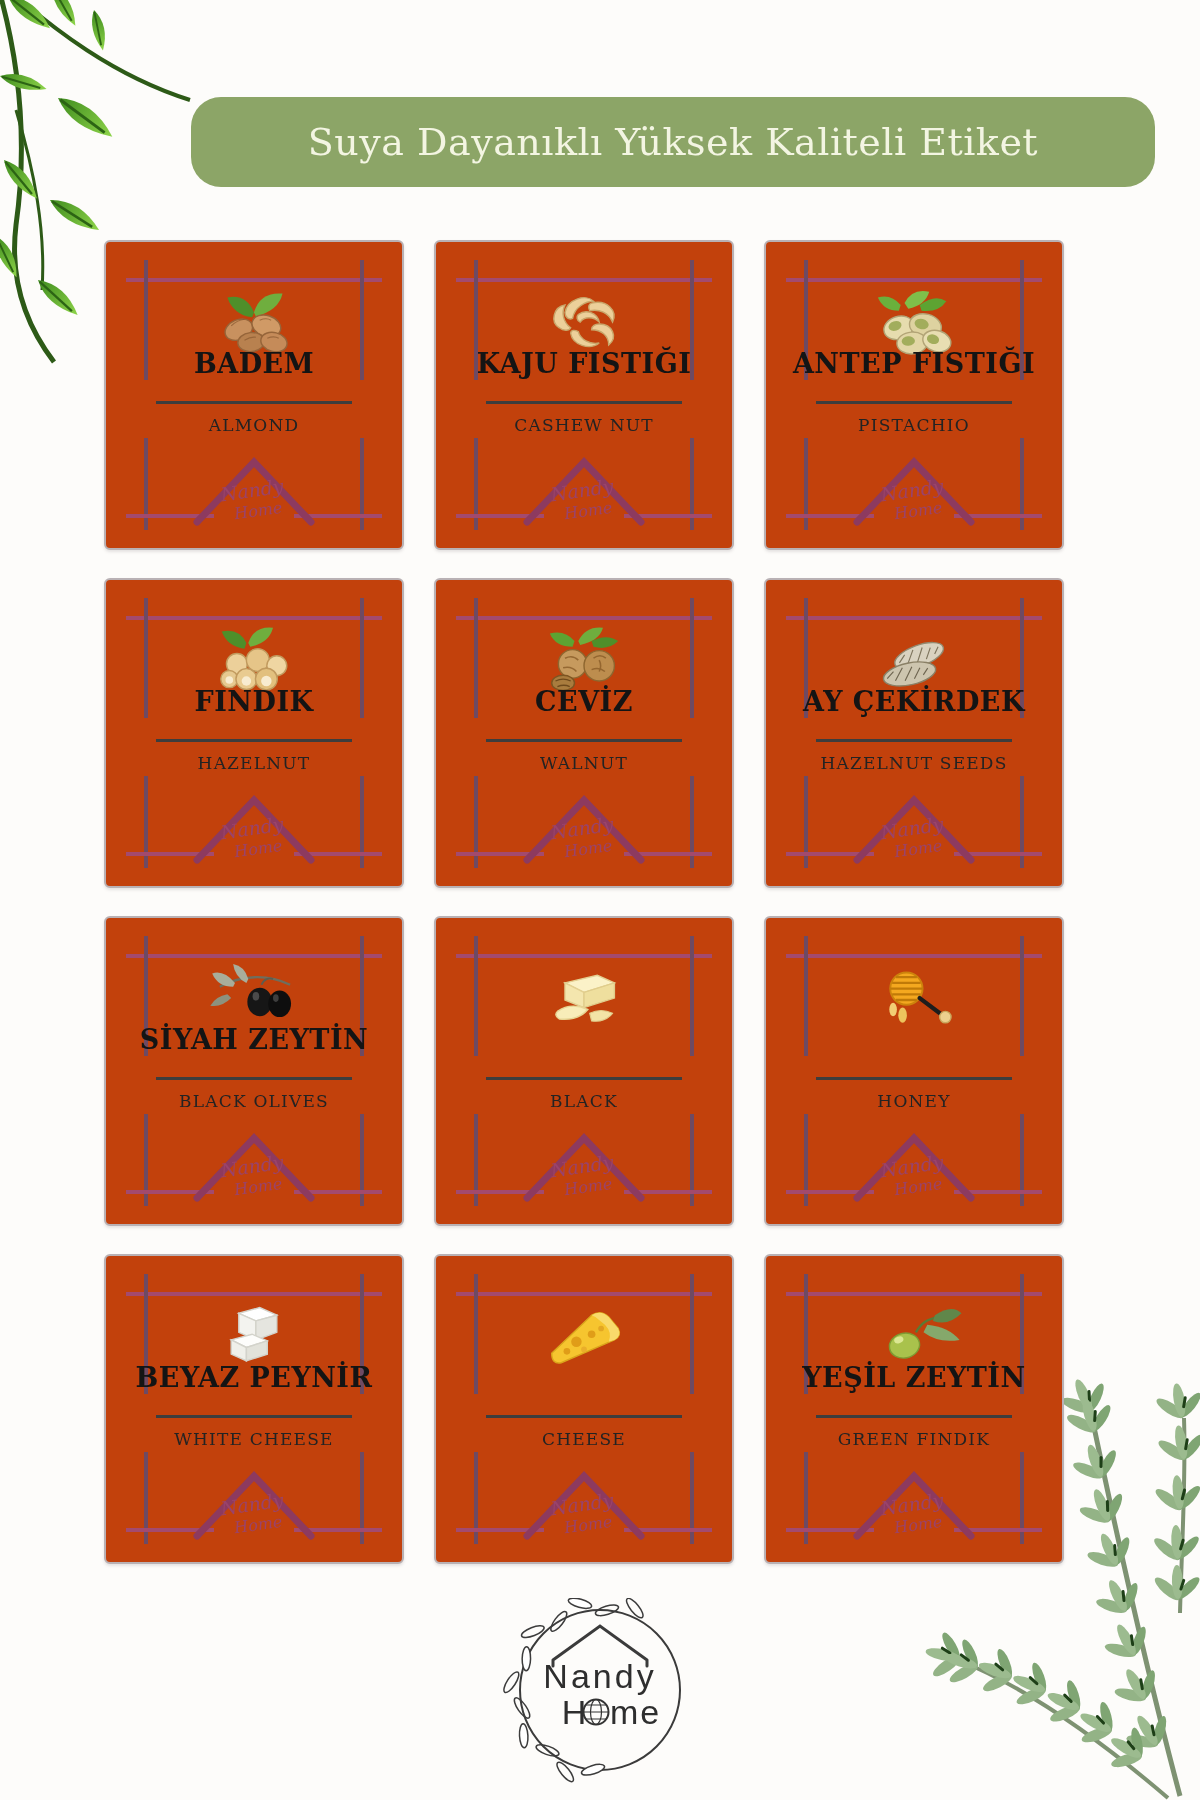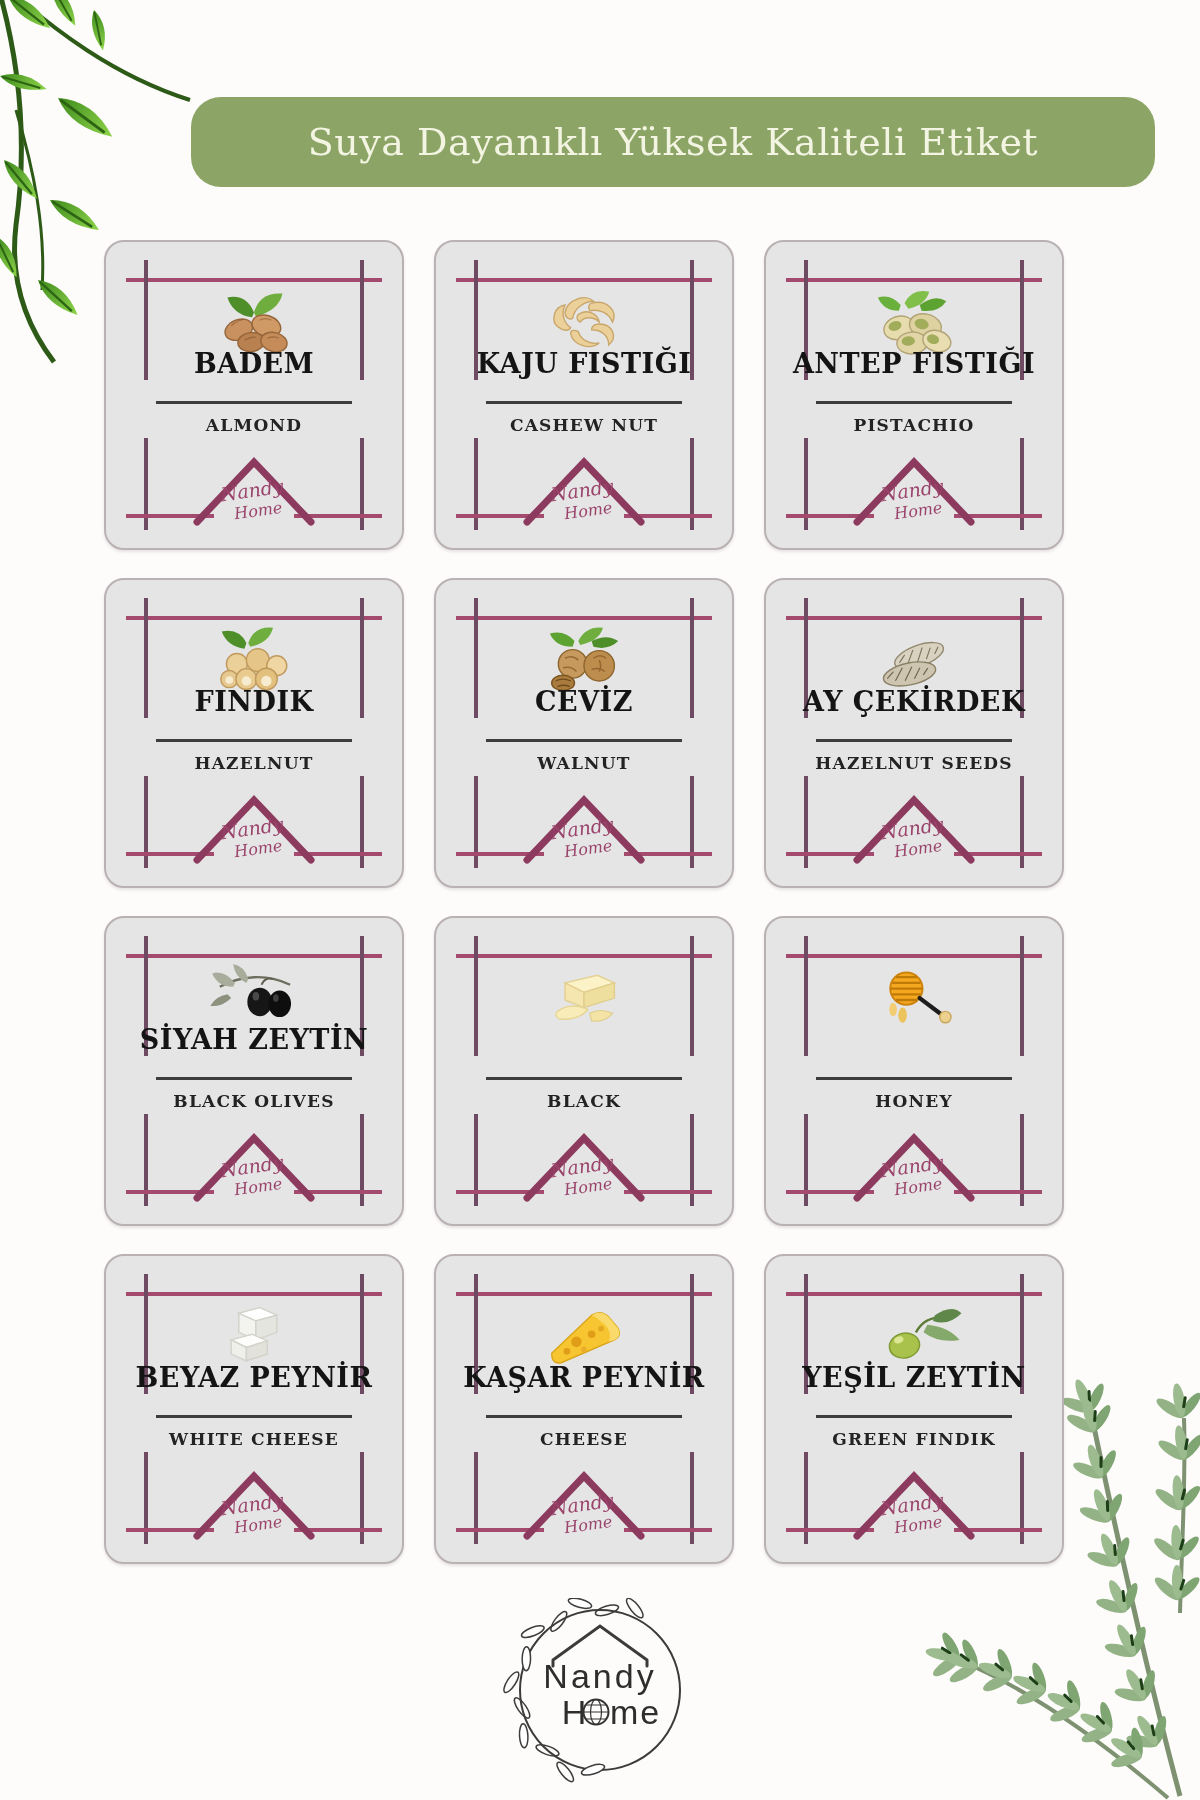--- a/index.html
+++ b/index.html
@@ -16,42 +16,42 @@
   .banner-text{
     font-size:38px;color:#f3f5e2;letter-spacing:.5px;white-space:nowrap;
   }
   
   .grid{
     position:absolute;left:104px;top:240px;width:960px;
     display:grid;grid-template-columns:300px 300px 300px;
     column-gap:30px;row-gap:28px;grid-auto-rows:310px;
   }
   .card{
-    position:relative;background:#e5e5e5;
-    border:2px solid #b9b1b4;border-radius:20px;
+    position:relative;background:#c2410c;
+    border:2px solid #b9b1b4;border-radius:6px;
     box-shadow:0 2px 3px rgba(120,110,115,.18);
   }
   .card .h{position:absolute;height:4px;background:var(--pink,#a34a6e);}
   .card .v{position:absolute;width:4px;background:var(--purple,#6e4a63);}
   .h-top{left:20px;right:20px;top:36px;}
   .v-tl{left:38px;top:18px;height:120px;}
   .v-tr{right:38px;top:18px;height:120px;}
   .v-bl{left:38px;top:196px;height:92px;}
   .v-br{right:38px;top:196px;height:92px;}
   .h-bl{left:20px;top:272px;width:88px;background:var(--roof,#8d3a5f);}
   .h-br{right:20px;top:272px;width:88px;background:var(--roof,#8d3a5f);}
   .icon-wrap{position:absolute;top:44px;left:0;right:0;display:flex;justify-content:center;}
   .turkish{
     position:absolute;top:106px;left:8px;right:8px;text-align:center;
     font-weight:bold;font-size:27px;color:#141414;letter-spacing:.5px;white-space:nowrap;
   }
   .divider{position:absolute;top:159px;left:50px;right:50px;height:3px;background:#3d3d3d;}
   .english{
     position:absolute;top:173px;left:6px;right:6px;text-align:center;
-    font-weight:bold;font-size:17px;color:#232323;letter-spacing:1.2px;white-space:nowrap;
+    font-weight:normal;font-size:17px;color:#232323;letter-spacing:1.2px;white-space:nowrap;
   }
   .rooflogo{position:absolute;left:50%;transform:translateX(-50%);top:208px;}
   .rooflogo text{
     font-family:"DejaVu Serif",serif;font-style:italic;
     fill:#9a436b;text-anchor:middle;
   }
   .rl1{font-size:19px;}
   .rl2{font-size:16px;}
   
   .footer-logo{position:absolute;left:0;right:0;top:1598px;display:flex;justify-content:center;}
@@ -580,21 +580,20 @@
         <svg viewBox="0 0 100 80" width="96" height="76">
           <path d="M16,56 L58,16 Q68,10 76,18 L86,30 Q90,38 82,42 L26,66 Q16,68 16,56 Z" fill="#f6c52f" stroke="#daa51b" stroke-width="1.5"></path>
           <path d="M58,16 Q68,10 76,18 L86,30 Q90,38 82,42 L76,44 Q80,34 72,26 L62,18 Z" fill="#f9da6b"></path>
           <circle cx="42" cy="44" r="5.5" fill="#e09d18"></circle>
           <circle cx="58" cy="36" r="4" fill="#e09d18"></circle>
           <circle cx="68" cy="30" r="3" fill="#e3a723"></circle>
           <circle cx="32" cy="54" r="3.5" fill="#e09d18"></circle>
           <circle cx="50" cy="52" r="3" fill="#eaae2a"></circle>
         </svg>
       </div>
-    <div class="turkish">KAŞAR PEYNİR</div>
     <div class="divider"></div>
     <div class="english">CHEESE</div>
     <div class="v v-bl"></div>
     <div class="v v-br"></div>
     <div class="h h-bl"></div>
     <div class="h h-br"></div>
     <svg class="rooflogo" width="130" height="78" viewBox="0 0 130 78">
       <path d="M8,72 L65,12 L122,72" fill="none" stroke="#8d3a5f" stroke-width="7" stroke-linecap="round"></path>
       <text class="rl1" x="64" y="47" transform="rotate(-8 64 47)">Nandy</text>
       <text class="rl2" x="70" y="66" transform="rotate(-8 70 66)">Home</text>

